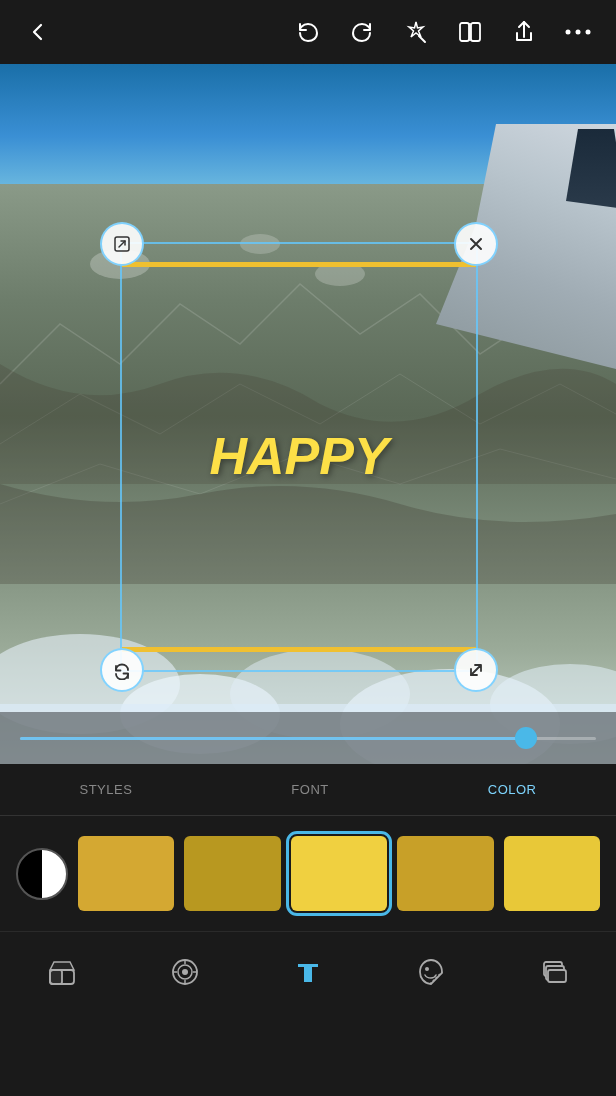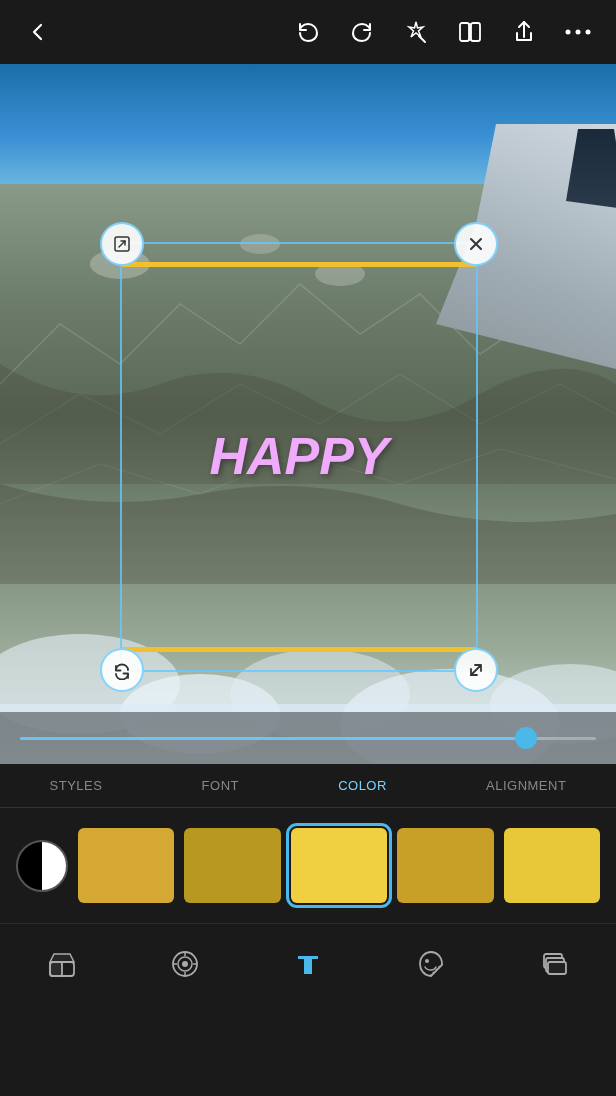--- a/index.html
+++ b/index.html
@@ -150,21 +150,21 @@
       right: -22px;
     }
 
     
     .text-content {
       position: absolute;
       top: 50%;
       left: 50%;
       transform: translate(-50%, -50%);
       text-align: left;
-      color: #f0abfc;
+      color: #fde047;
       font-size: 52px;
       font-weight: 900;
       font-style: italic;
       font-family: 'Arial Black', Arial, sans-serif;
       text-shadow: 2px 2px 6px rgba(0,0,0,0.4);
       line-height: 1.1;
       white-space: nowrap;
     }
 
     
@@ -203,21 +203,21 @@
       height: 22px;
       border-radius: 50%;
       background: #4ab8e8;
     }
 
     
     .tabs-row {
       display: flex;
       align-items: center;
       justify-content: space-around;
-      height: 44px;
+      height: 52px;
       background: #1a1a1a;
       border-bottom: 1px solid #333;
     }
     .tab-item {
       color: #888;
       font-size: 13px;
       font-weight: 500;
       letter-spacing: 0.5px;
       cursor: pointer;
       padding: 8px 16px;
@@ -420,21 +420,20 @@
         <div class="slider-thumb"></div>
       </div>
     </div>
   </div>
 </div>
 
 <div class="tabs-row">
   <div class="tab-item">STYLES</div>
   <div class="tab-item">FONT</div>
   <div class="tab-item active">COLOR</div>
-  <div class="tab-item">ALIGNMENT</div>
 </div>
 
 <div class="color-picker-row">
   <div class="half-circle-btn"></div>
   <div class="color-swatch" style="background:#d4a832;"></div>
   <div class="color-swatch" style="background:#b89820;"></div>
   <div class="color-swatch selected" style="background:#f0d040;"></div>
   <div class="color-swatch" style="background:#c8a028;"></div>
   <div class="color-swatch" style="background:#e8c838;"></div>
 </div>

